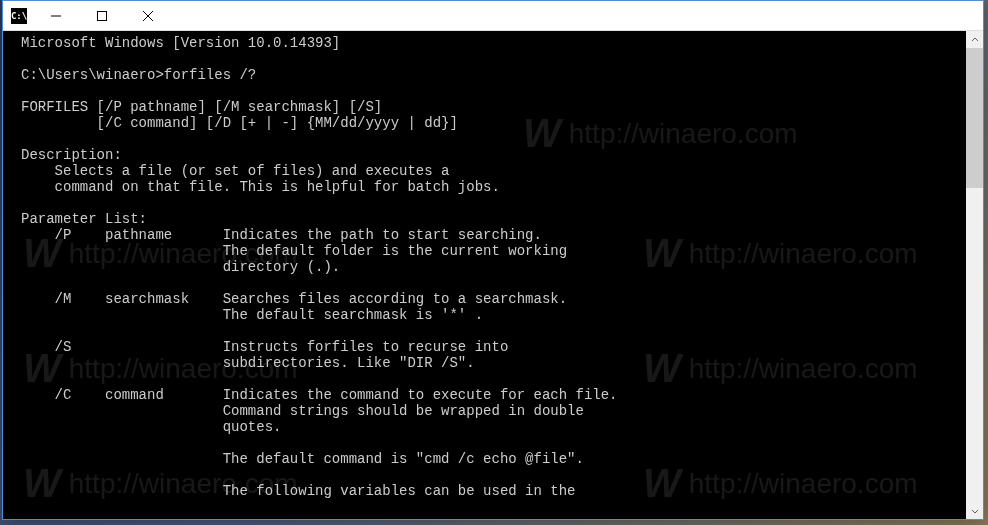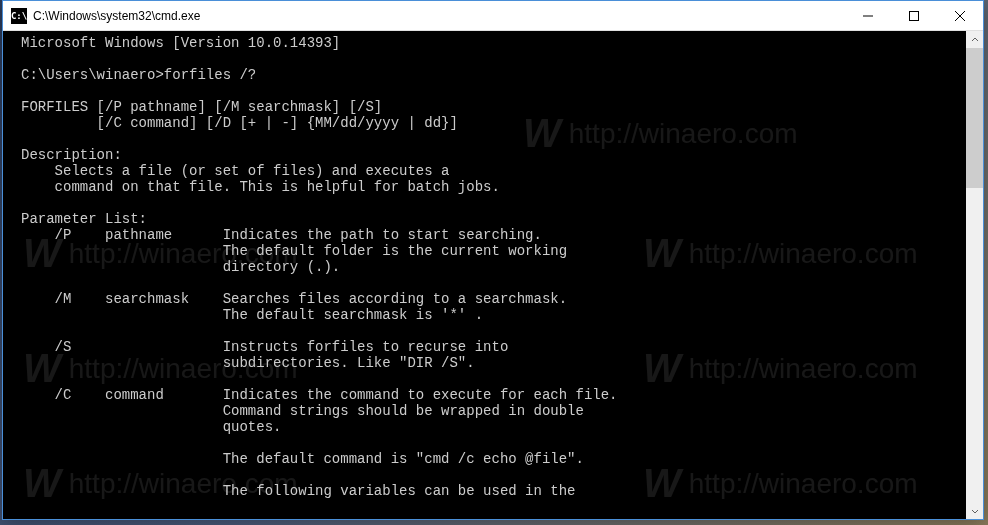--- a/index.html
+++ b/index.html
@@ -132,21 +132,20 @@
     .wm5 { top: 200px; left: 20px; }
     .wm6 { top: 315px; left: 20px; }
     .wm7 { top: 430px; left: 20px; }
   </style>
 </head>
 <body>
 
 <div class="window">
   <div class="titlebar">
     <div class="titlebar-icon">C:\</div>
-    <div class="titlebar-title">C:\Windows\system32\cmd.exe</div>
     <div class="titlebar-controls">
       <div class="titlebar-btn">
         <svg viewBox="0 0 10 10">
             <line x1="0" y1="5" x2="10" y2="5" stroke="#000" stroke-width="1"></line>
           </svg>
       </div>
       <div class="titlebar-btn">
         <svg viewBox="0 0 10 10">
             <rect x="0.5" y="0.5" width="9" height="9" fill="none" stroke="#000" stroke-width="1"></rect>
           </svg>

